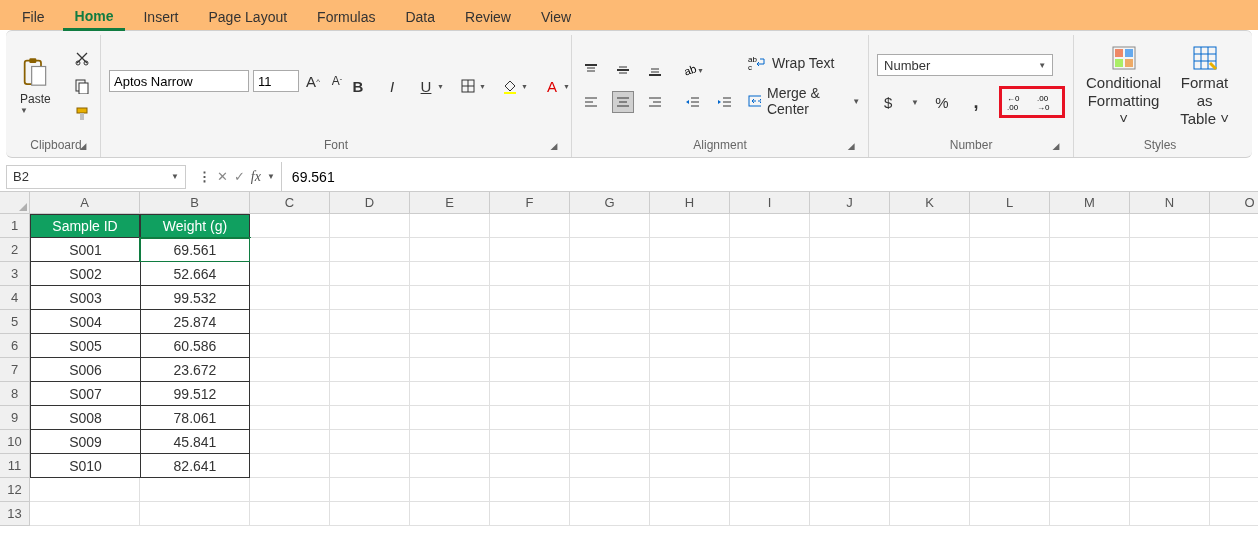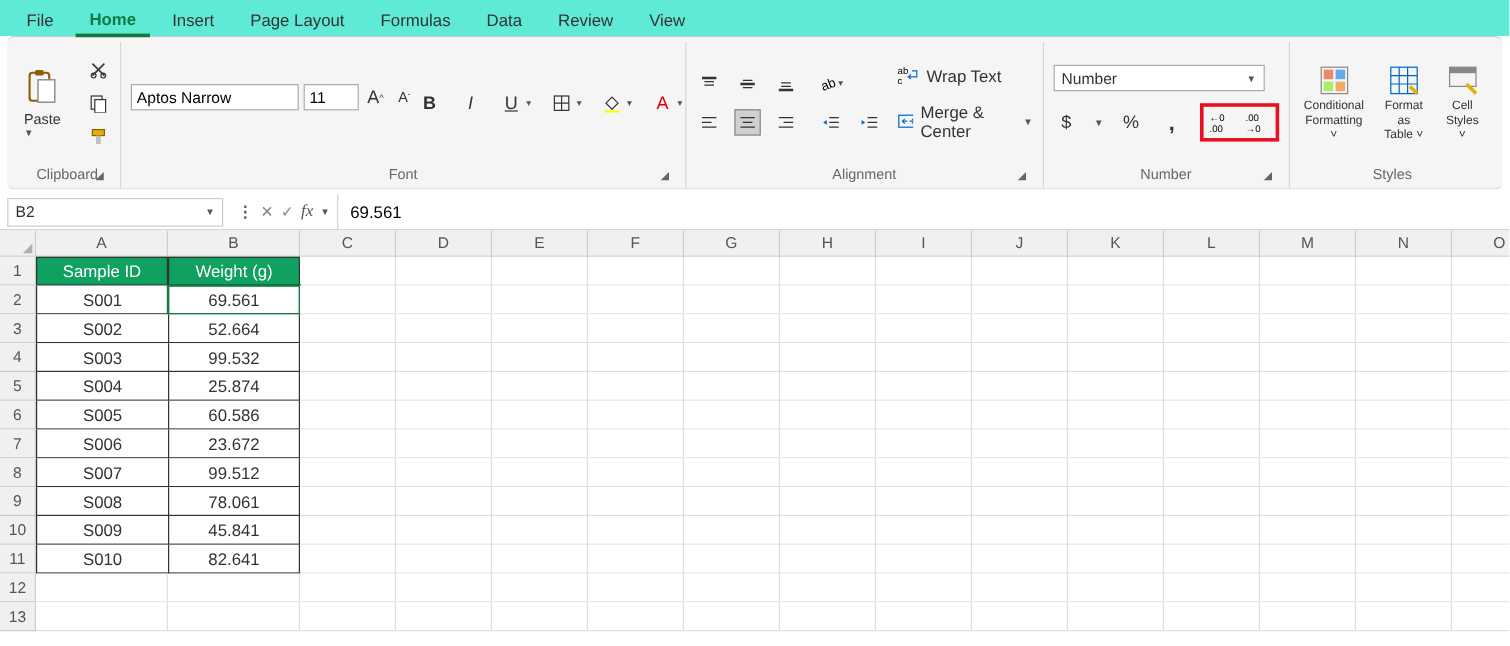--- a/index.html
+++ b/index.html
@@ -1,19 +1,19 @@
 <!DOCTYPE html>
 <html><head>
 <meta charset="utf-8">
 <style>
 * { margin: 0; padding: 0; box-sizing: border-box; font-family: 'Segoe UI', Arial, sans-serif; }
 body { background: #fff; font-size: 13px; color: #333; overflow: hidden; width: 1258px; height: 538px; }
 
 
-.tabs { display: flex; align-items: center; padding: 4px 10px 0 10px; gap: 6px; background: #5eead4; height: 30px; }
+.tabs { display: flex; align-items: center; padding: 4px 10px 0 10px; gap: 6px; background: #fdba74; height: 30px; }
 .tab { padding: 4px 12px; font-size: 14px; cursor: pointer; color: #333; }
 .tab.active { font-weight: 600; border-bottom: 3px solid #107c41; color: #107c41; }
 
 
 .ribbon { display: flex; background: #f5f5f5; border: 1px solid #d0d0d0; border-left: none; border-right: none; margin: 0 6px; border-radius: 6px; padding: 4px 6px 0 6px; height: 128px; }
 .group { display: flex; flex-direction: column; align-items: center; padding: 2px 8px 2px 8px; border-right: 1px solid #d8d8d8; position: relative; }
 .group:last-child { border-right: none; }
 .group-content { display: flex; align-items: center; gap: 6px; flex: 1; }
 .group-label { font-size: 12px; color: #666; padding: 3px 0; width: 100%; text-align: center; position: relative; }
 .launcher { position: absolute; right: 2px; bottom: 2px; width: 14px; height: 14px; font-size: 9px; color: #666; cursor: pointer; display: flex; align-items: center; justify-content: center; }
@@ -47,21 +47,21 @@
 
 .num-col { display:flex; flex-direction:column; gap:10px; }
 .num-format { width:176px; height:22px; border:1px solid #aaa; background:#fff; font-size:13px; padding:1px 6px; display:flex; align-items:center; justify-content:space-between; cursor:pointer;}
 .num-row { display:flex; gap:12px; align-items:center; }
 .nbtn { width:22px; height:22px; cursor:pointer; display:flex; align-items:center; justify-content:center; font-size:15px; }
 .decimal-box { border: 3px solid #e81123; padding: 2px 4px; display:flex; gap:8px; }
 
 
 .styles-col { display:flex; flex-direction:column; align-items:center; gap:2px; cursor:pointer; padding:0 4px;}
 .styles-col .sicon { width:28px; height:28px; display:flex; align-items:center; justify-content:center; }
-.styles-col .slabel { font-size:10px; text-align:center; line-height:1.2; }
+.styles-col .slabel { font-size:15px; text-align:center; line-height:1.2; }
 
 
 .formula-bar { display:flex; align-items:center; border-bottom:1px solid #ccc; height:30px; margin-top:4px; }
 .name-box { width:180px; height:24px; border:1px solid #ccc; margin:0 6px; padding:2px 6px; font-size:13px; display:flex; align-items:center; justify-content:space-between; background:#fff;}
 .fx-controls { display:flex; align-items:center; gap:6px; padding:0 6px; border-right:1px solid #ccc; height:100%; color:#888;}
 .fx-controls span { cursor:pointer; }
 .fx-label { font-style:italic; font-family:'Times New Roman',serif; font-size:14px; color:#555; }
 .formula-input { flex:1; padding:2px 10px; font-size:14px; border:none; outline:none; }
 
 
@@ -332,30 +332,20 @@
               <rect x="2" y="2" width="22" height="22" fill="none" stroke="#06c"></rect>
               <line x1="2" y1="9" x2="24" y2="9" stroke="#06c"></line>
               <line x1="2" y1="16" x2="24" y2="16" stroke="#06c"></line>
               <line x1="9" y1="2" x2="9" y2="24" stroke="#06c"></line>
               <line x1="16" y1="2" x2="16" y2="24" stroke="#06c"></line>
               <path d="M18 18 l6 6" stroke="#e8b000" stroke-width="3"></path>
             </svg>
           </div>
         <div class="slabel">Format as<br>Table ˅</div>
       </div>
-      <div class="styles-col">
-        <div class="sicon">
-            <svg width="26" height="26">
-              <rect x="2" y="2" width="22" height="16" fill="none" stroke="#888"></rect>
-              <rect x="2" y="2" width="22" height="5" fill="#888"></rect>
-              <path d="M16 16 l8 8" stroke="#e8b000" stroke-width="3"></path>
-            </svg>
-          </div>
-        <div class="slabel">Cell<br>Styles ˅</div>
-      </div>
     </div>
     <div class="group-label"><span>Styles</span></div>
   </div>
 
 </div>
 
 <div class="formula-bar">
   <div class="name-box">
     <span>B2</span>
     <span style="font-size:8px;color:#555">▼</span>

